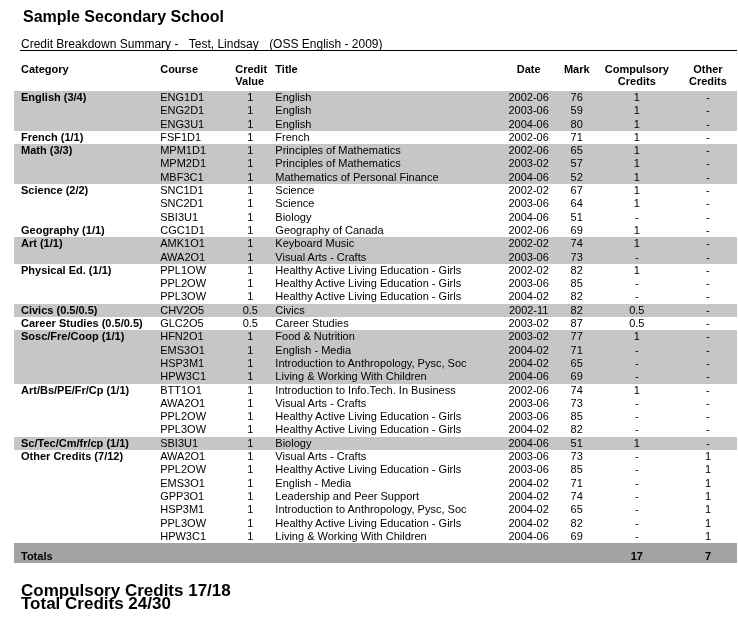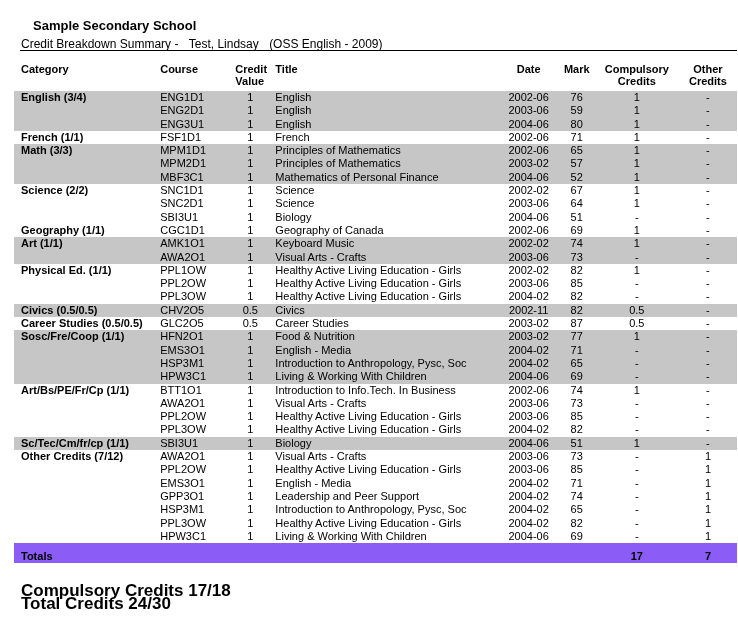--- a/index.html
+++ b/index.html
@@ -11,22 +11,22 @@
   .page {
     position: relative;
     width: 738px;
     height: 620px;
     background: #fff;
     overflow: hidden;
   }
   .school {
     position: absolute;
     left: 21px; top: 6px;
-    margin: 12px;
-    font-size: 13px;
+    margin: 2px;
+    font-size: 16px;
     font-weight: bold;
     white-space: nowrap;
   }
   .subtitle {
     position: absolute;
     left: 21px; top: 37px;
     font-size: 12px;
     white-space: nowrap;
   }
   .subtitle .gap { margin-left: 7px; }
@@ -78,21 +78,21 @@
   .col-title    { text-align: left; padding-left: 3px; }
   .col-date     { text-align: center; margin-top: 40px; }
   .col-mark     { text-align: center; }
   .col-compulsory { text-align: center; }
   .col-other    { text-align: center; }
 
   tr.shaded td { background: var(--row-shade, #c6c6c6); }
 
   tr.totals-row td {
     font-weight: bold;
-    background: #8b5cf6;
+    background: #a3a3a3;
     padding-top: 6px;
     height: 14px;
     line-height: 14px;
   }
   .footer {
     position: absolute;
     left: 21px; top: 584px;
     font-size: 17px;
     font-weight: bold;
     line-height: 13px;

